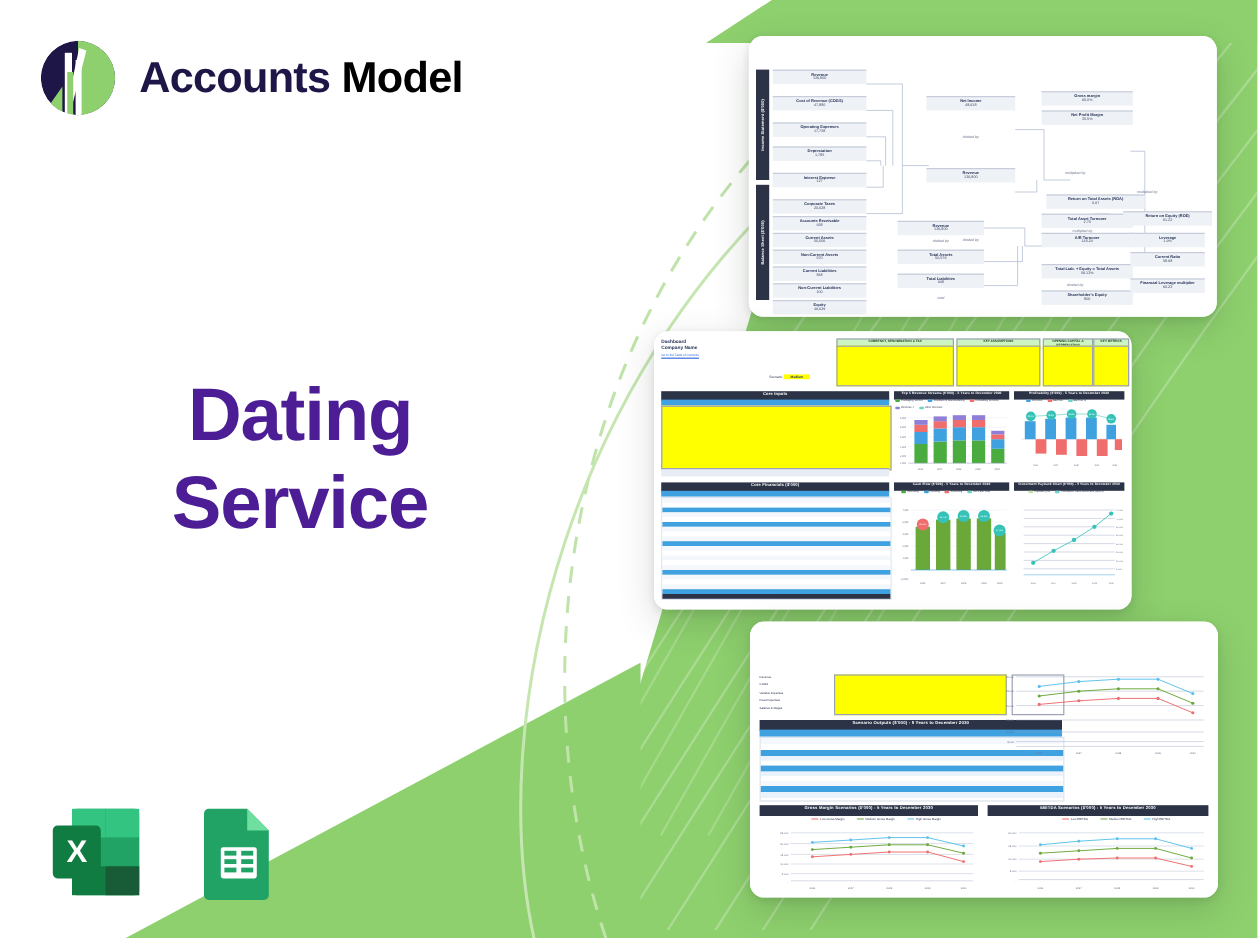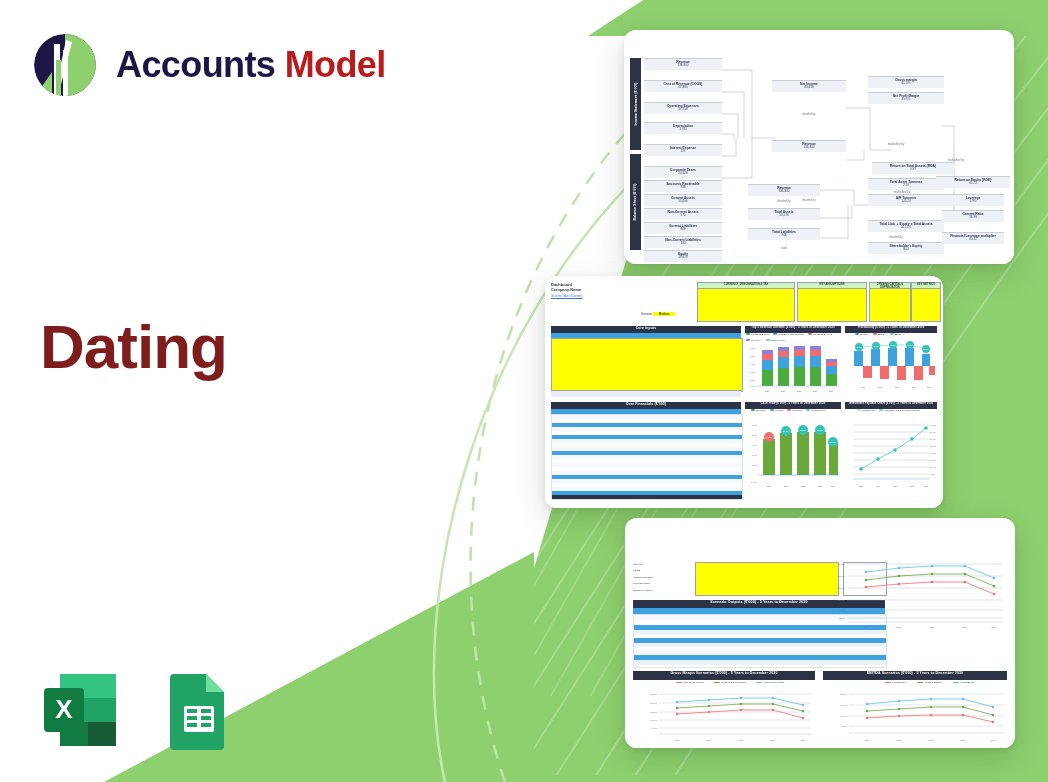--- a/index.html
+++ b/index.html
@@ -28,25 +28,25 @@
   }
 
   
   .arcs{position:absolute;left:0;top:0;width:1048px;height:782px;pointer-events:none;}
 
   
   .logo-wrap{position:absolute;left:32px;top:32px;display:flex;align-items:center;gap:18px;}
   .logo-mark{width:66px;height:66px;position:relative;flex:none;}
   .brand-text{font-size:36px;font-weight:700;letter-spacing:-0.6px;white-space:nowrap;}
   .brand-a{color:#1d1646;}
-  .brand-b{color:#b91c1c;}
+  .brand-b{color:#000000;}
 
   .headline{
     position:absolute;left:40px;top:310px;width:420px;
-    font-size:62px;line-height:1.18;font-weight:700;color:#7f1d1d;letter-spacing:-1px;
+    font-size:62px;line-height:1.18;font-weight:700;color:#4c1d95;letter-spacing:-1px;text-align:center;
   }
 
   .apps{position:absolute;left:36px;top:666px;display:flex;gap:30px;align-items:center;}
   .app-ico{width:88px;height:88px;flex:none;}
 
   
   .card{
     position:absolute;background:#fff;border-radius:12px;
     box-shadow:0 10px 30px rgba(30,50,30,.18), 0 2px 6px rgba(30,50,30,.10);
     overflow:hidden;
@@ -148,20 +148,21 @@
         </g>
       </svg>
     </div>
     <div class="brand-text">
       <span class="brand-a">Accounts</span><span>&nbsp;</span><span class="brand-b">Model</span>
     </div>
   </div>
 
   <div class="headline">
     <div>Dating</div>
+    <div>Service</div>
   </div>
 
   <div class="apps">
     <div class="app-ico">
       <svg width="88" height="88" viewBox="0 0 88 88">
         <rect x="24" y="8" width="56" height="72" rx="4" fill="#21a366"></rect>
         <rect x="24" y="8" width="28" height="24" fill="#33c481"></rect>
         <rect x="52" y="8" width="28" height="24" fill="#33c481"></rect>
         <rect x="52" y="32" width="28" height="24" fill="#21a366"></rect>
         <rect x="24" y="56" width="56" height="24" fill="#107c41"></rect>

